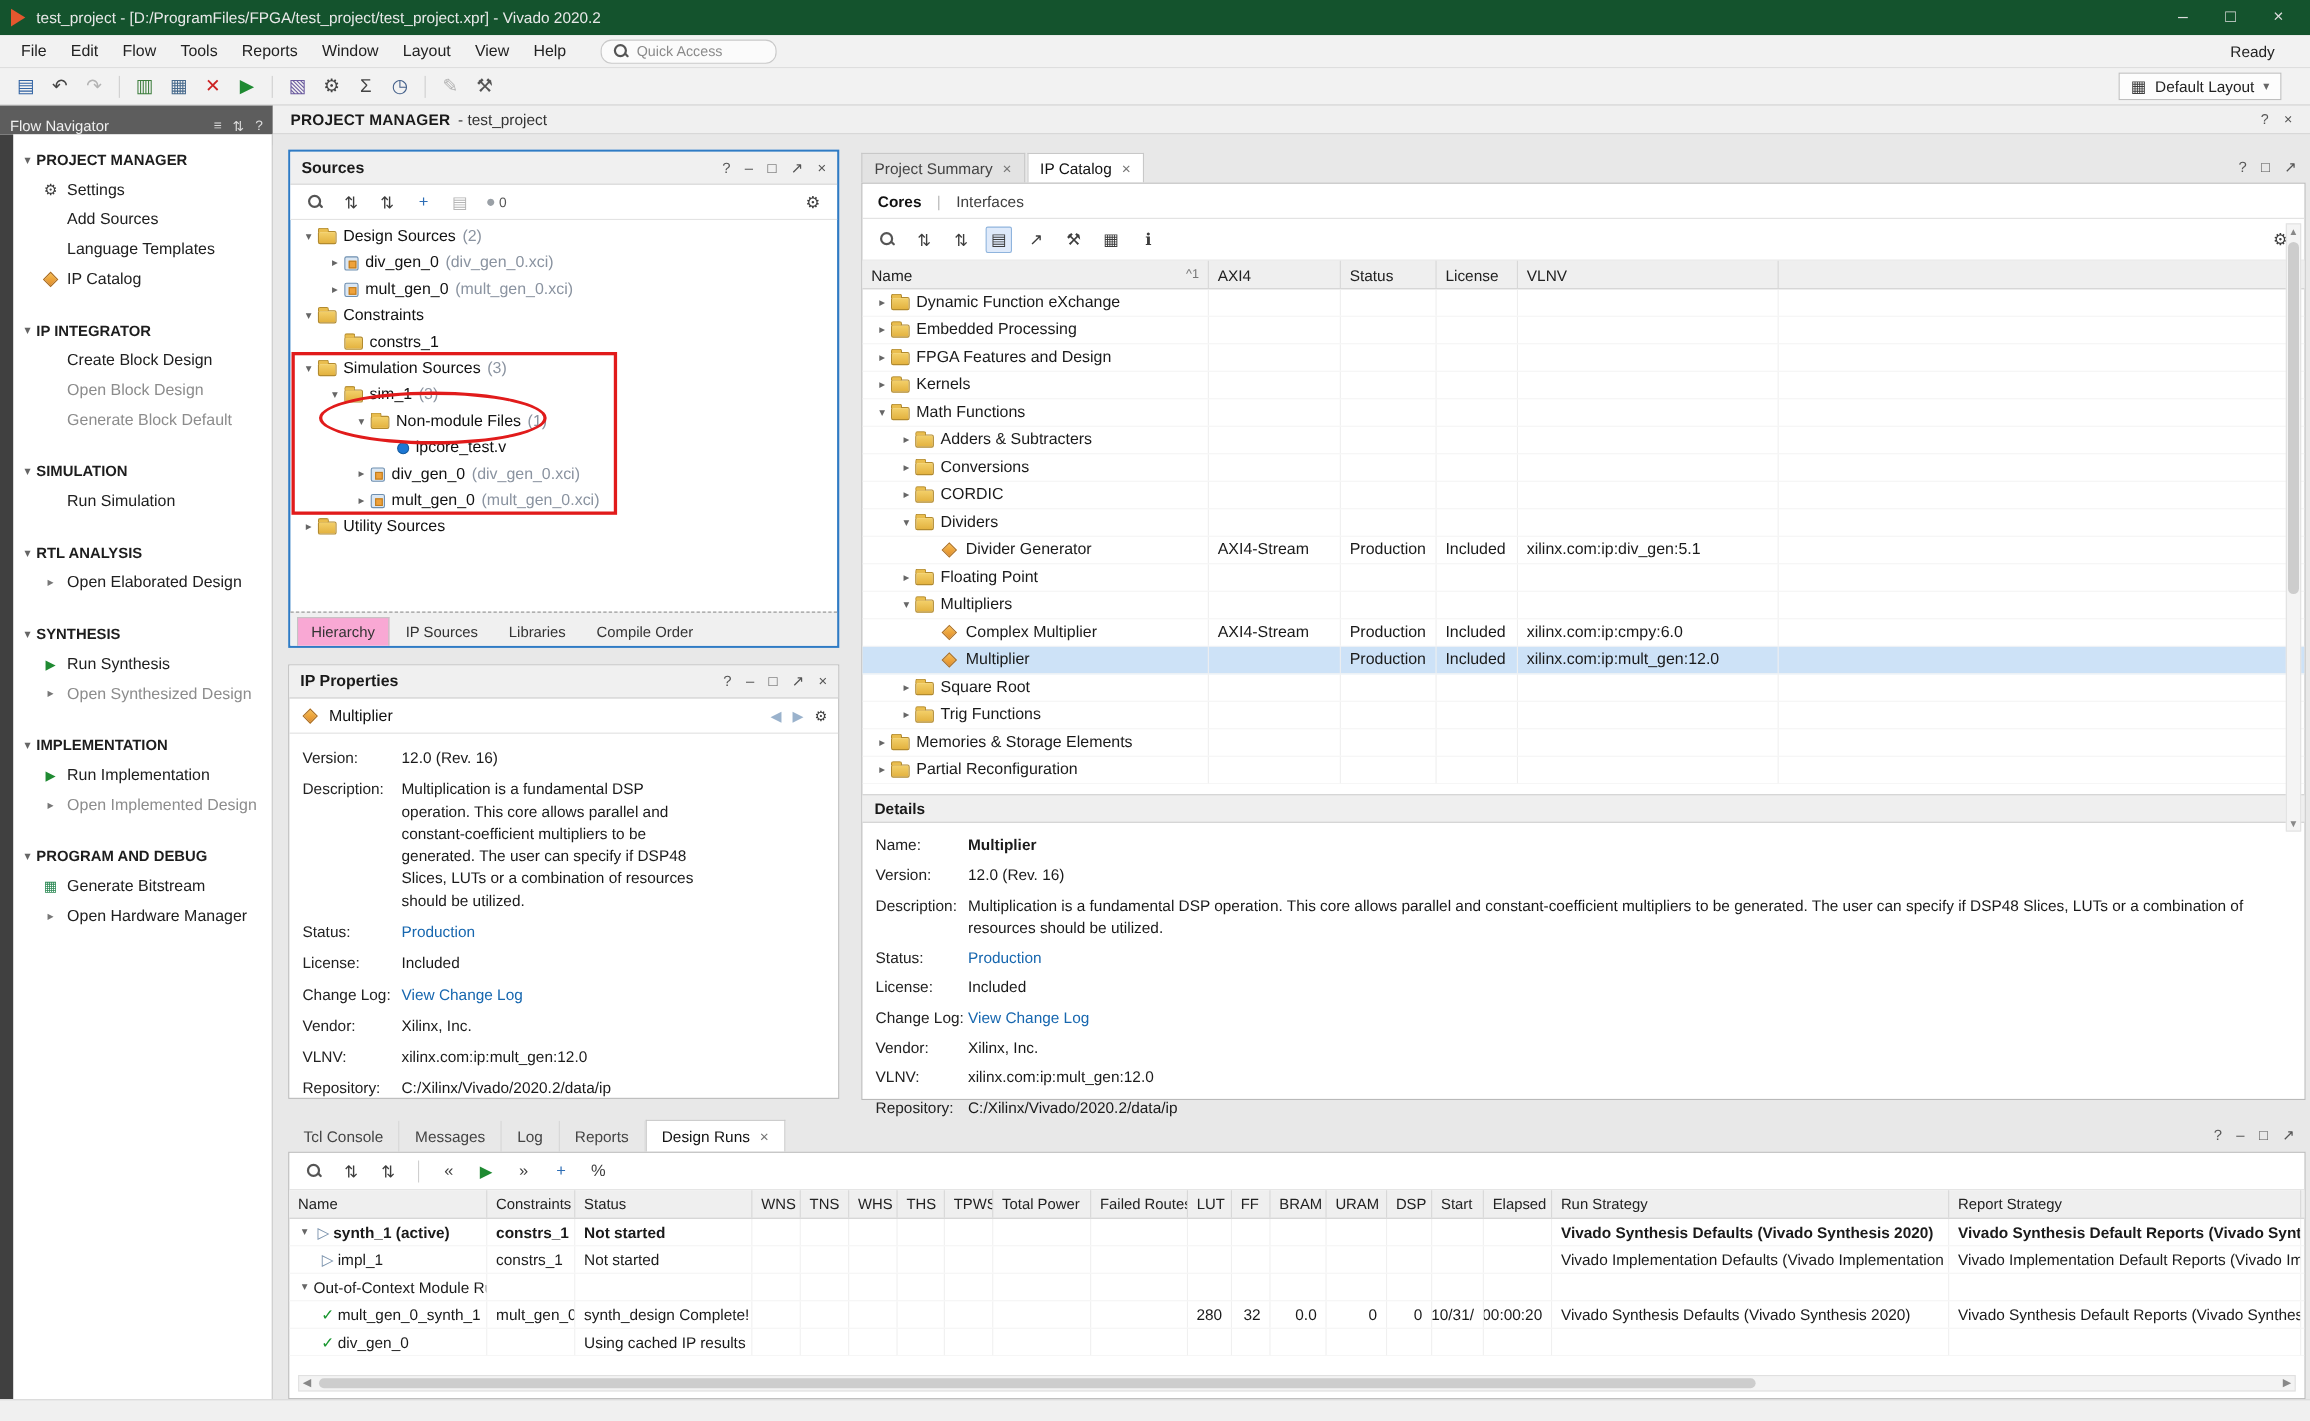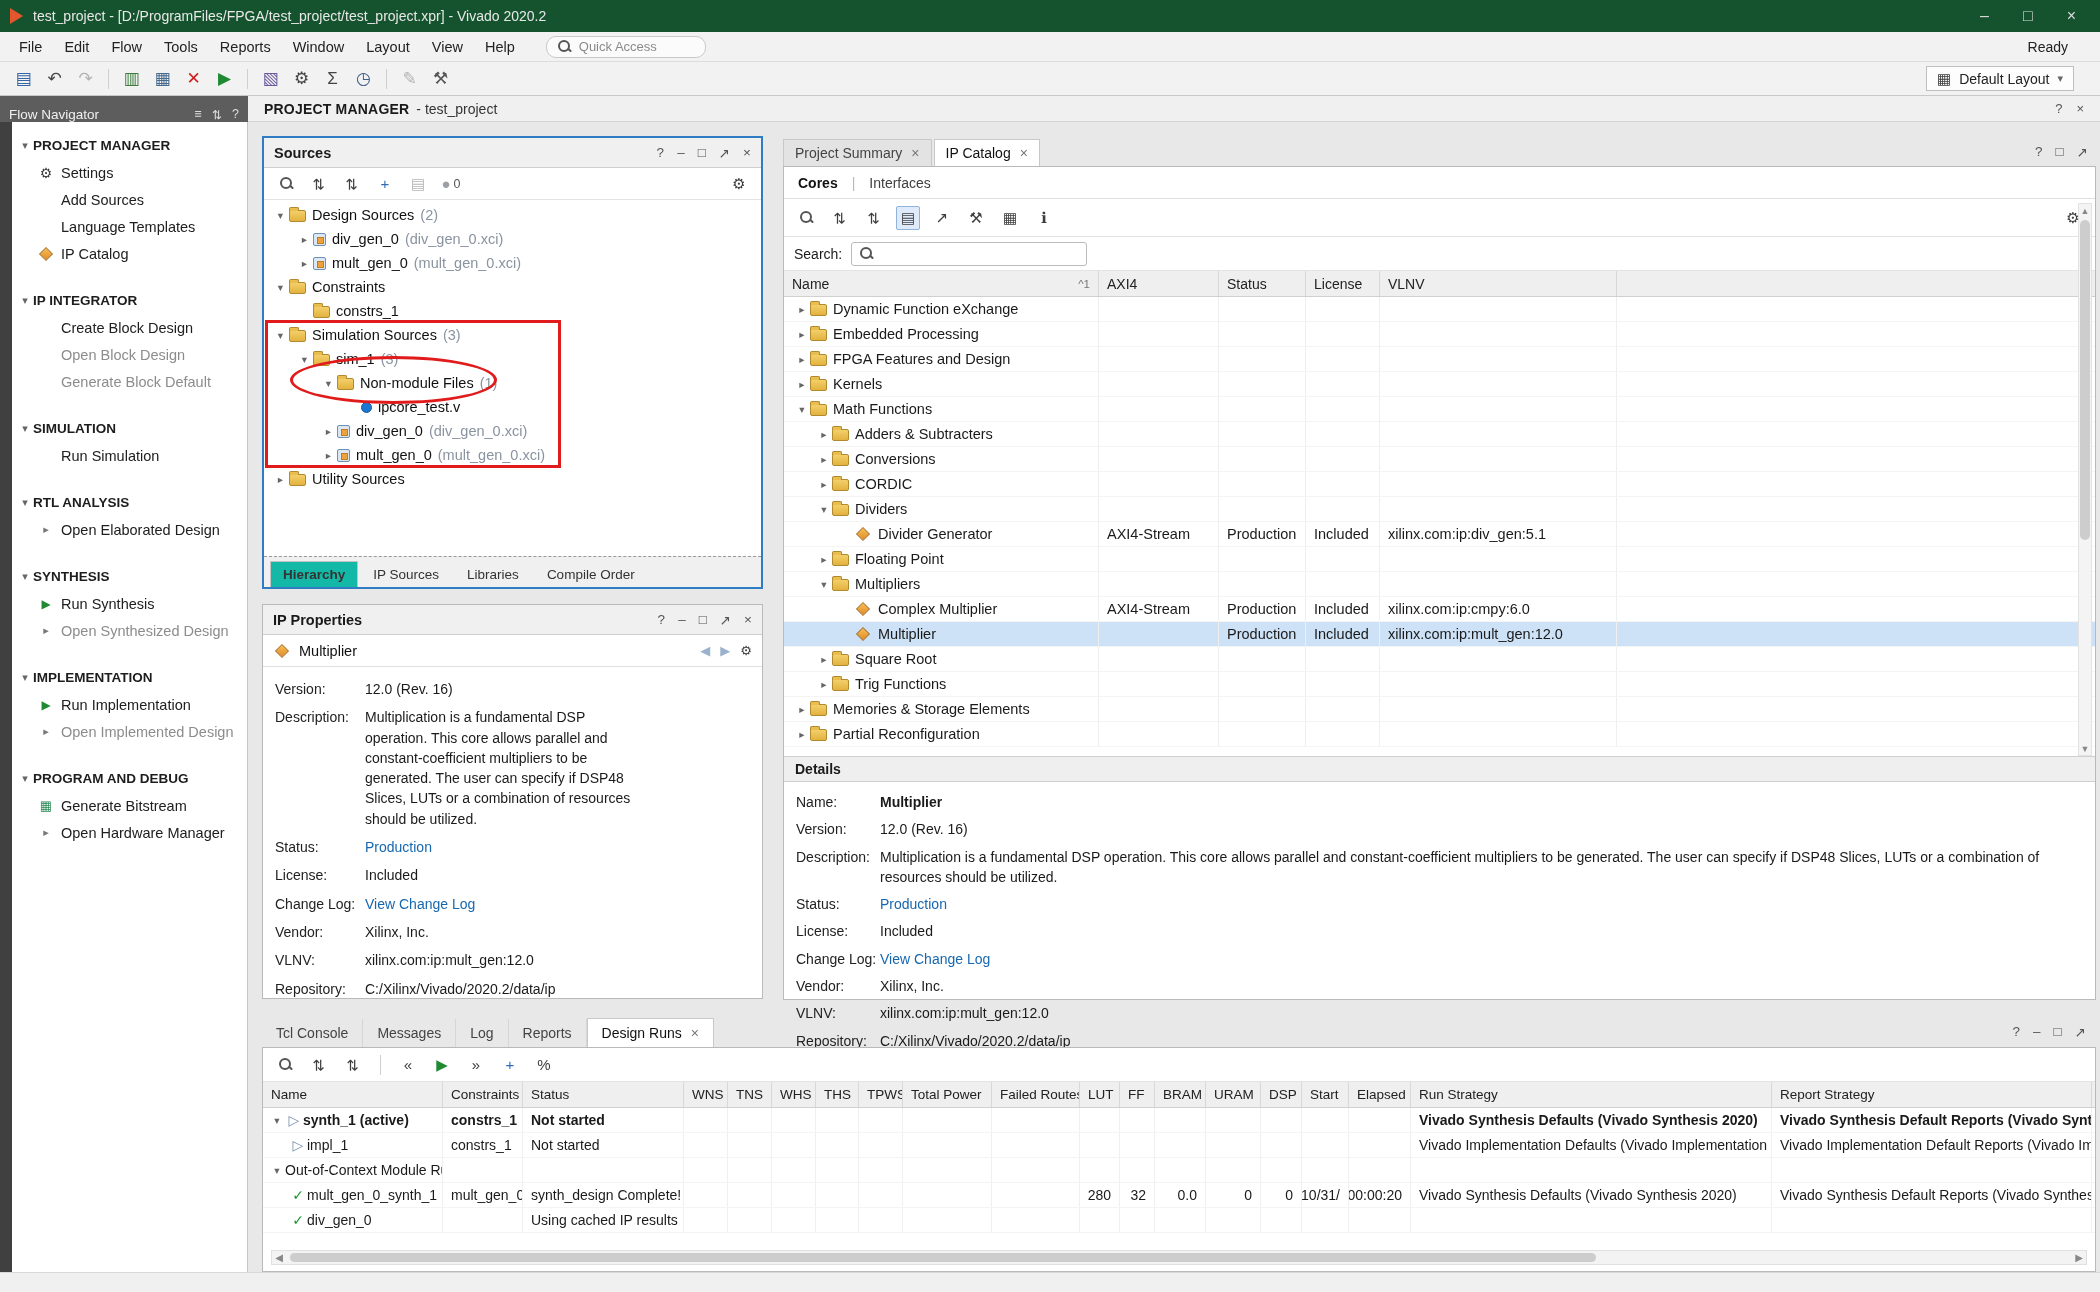--- a/index.html
+++ b/index.html
@@ -69,21 +69,21 @@
 
 
 .sources{left:262px;top:136px;width:501px;height:453px;border:2px solid var(--accent,#2f7bc4)}
 .srctree{padding-top:3px;overflow:hidden}
 .trow{display:flex;align-items:center;height:24px;font-size:14.5px;white-space:nowrap}
 .trow .chev{width:17px;text-align:center;color:#666;font-size:10.5px;flex:none}
 .trow .lbl{margin-left:6px;color:#111}
 .trow .sfx{margin-left:6px;color:#8a93a0}
 .stabs{position:absolute;left:0;right:0;bottom:0;height:31px;background:#f0f0f0;border-top:1px dashed #9a9a9a;display:flex;align-items:flex-end;padding:2px 6px 0 6px;gap:2px}
 .stab{padding:5px 12px;font-size:13.5px;color:#333;border:1px solid transparent;border-bottom:none}
-.stab.active{background:#14b8a6;border-color:#c4c4c4;font-weight:bold}
+.stab.active{background:#f9a8d4;border-color:#c4c4c4;font-weight:normal}
 
 
 .props{left:262px;top:604px;width:501px;height:395px}
 .props-sub{height:32px;display:flex;align-items:center;padding:0 10px;border-bottom:1px solid #e0e0e0}
 .props-sub .nm{margin-left:8px;font-size:14.5px;color:#111}
 .props-sub .pt-right{color:#9ab2cc;font-size:13px}
 .props-body{padding:12px;overflow:hidden}
 .frow{display:flex;margin-bottom:8px;font-size:14px;line-height:1.45}
 .frow .fl{width:90px;flex:none;color:#222}
 .frow .fv{flex:1}
@@ -592,27 +592,20 @@
               <span class="g ">▦</span>
             </span>
             <span class="ptb">
               <span class="g ">ℹ</span>
             </span>
           </div>
         <div class="pt-right">
           <span class="ptb">⚙</span>
         </div>
       </div>
-      <div class="csearch">
-        <span>Search:</span>
-        <div class="searchbox">
-          <span class="shape mag"></span>
-          <input class="sinput" placeholder="" style="">
-        </div>
-      </div>
       <div id="catalog-head" class="chead">
           <div class="chcell" style="width: 315px;">
             <span>Name</span>
             <span class="sortind">^1</span>
           </div>
           <div class="chcell" style="width: 120px;">
             <span>AXI4</span>
           </div>
           <div class="chcell" style="width: 87px;">
             <span>Status</span>

